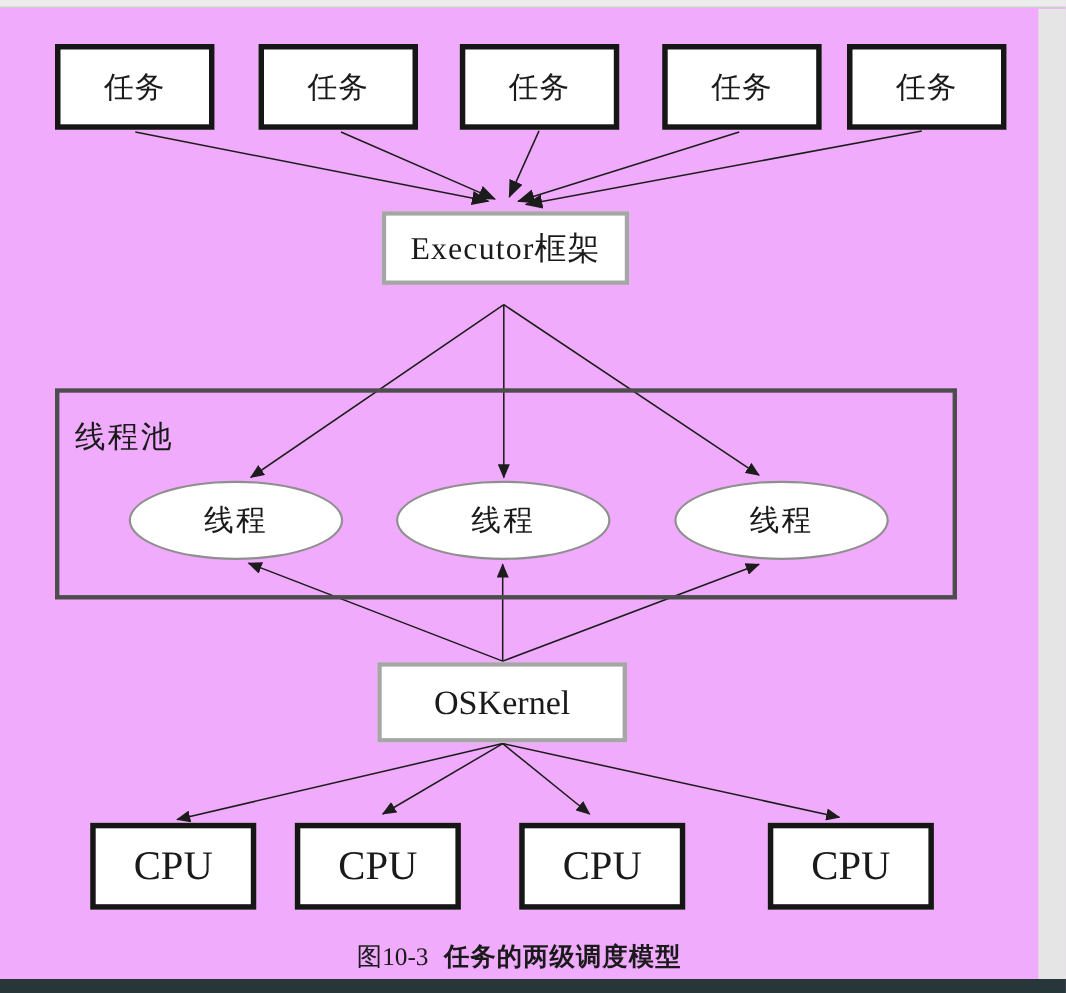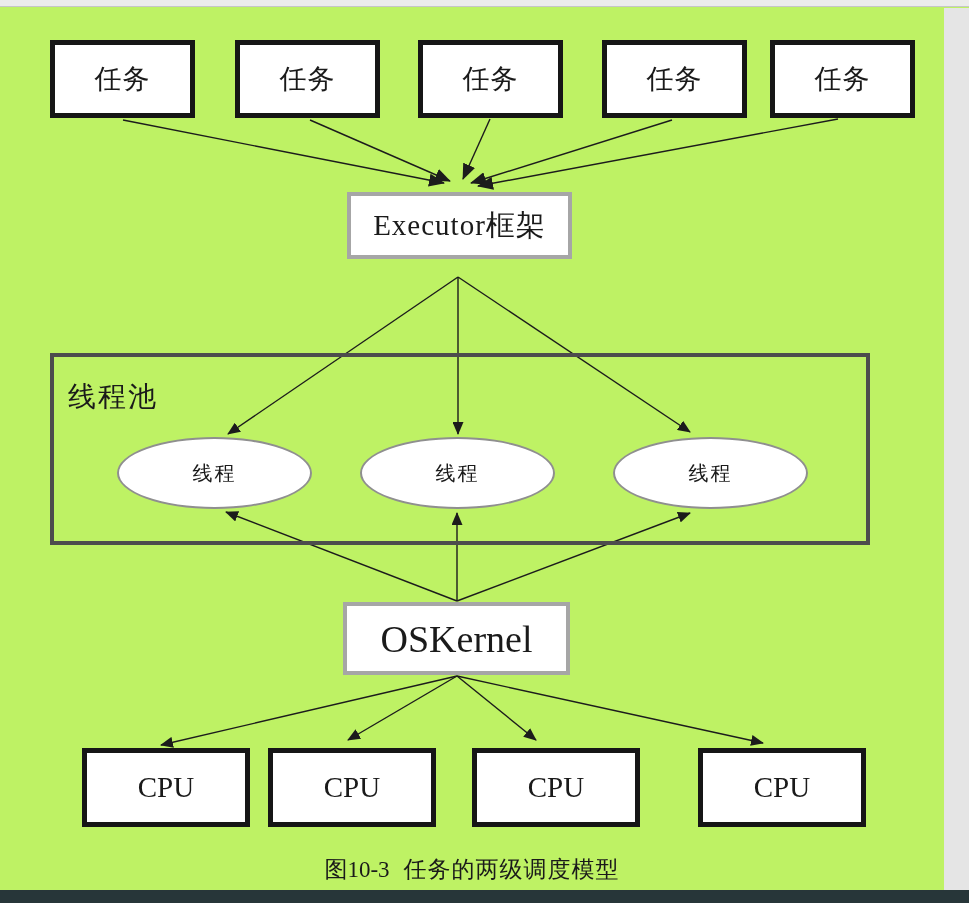--- a/index.html
+++ b/index.html
@@ -4,21 +4,21 @@
 <style>
   * { margin:0; padding:0; box-sizing:border-box; }
   html,body { width:969px; height:903px; }
   body {
     font-family: "Liberation Serif", "DejaVu Serif", serif;
     background:#ffffff;
     position:relative;
     overflow:hidden;
     color:#1a1a1a;
   }
-  .page { position:absolute; left:0; top:0; width:969px; height:903px; background:#bef264; }
+  .page { position:absolute; left:0; top:0; width:969px; height:903px; background:#f0abfc; }
 
   .top-strip {
     position:absolute; left:0; top:0; width:969px; height:7px;
     background:#ececec; border-bottom:1px solid #c6c6c6;
   }
   .right-strip {
     position:absolute; left:944px; top:8px; width:25px; height:882px;
     background:#e5e5e5;
   }
   .bottom-bar {
@@ -34,45 +34,45 @@
     text-align:center; letter-spacing:1px;
   }
   .black-box { border:5px solid #161616; font-size:27px; }
   .gray-box  { border:4px solid #a6a6a6; }
 
   .task-box  { top:40px; width:145px; height:78px; }
   .t1 { left:50px; }  .t2 { left:235px; } .t3 { left:418px; }
   .t4 { left:602px; } .t5 { left:770px; }
 
   .executor  { left:347px; top:192px; width:225px; height:67px; font-size:29px; }
-  .oskernel  { left:343px; top:602px; width:227px; height:73px; font-size:38px; letter-spacing:0; }
+  .oskernel  { left:343px; top:602px; width:227px; height:73px; font-size:31px; letter-spacing:0; }
 
   .pool {
     position:absolute; left:50px; top:353px; width:820px; height:192px;
     border:4px solid #4d4d4d; background:transparent;
   }
   .pool-label {
     position:absolute; left:68px; top:378px; font-size:28px; letter-spacing:2px;text-align:center;
   }
   .thread-ellipse {
     position:absolute; top:437px; width:195px; height:72px;
     border:2px solid #8f8f8f; border-radius:50%;
     background:#ffffff; display:flex; align-items:center; justify-content:center;
-    font-size:20px; letter-spacing:2px;font-family:Liberation Mono, monospace;
+    font-size:27px; letter-spacing:2px;font-family:Liberation Mono, monospace;
   }
   .e1 { left:117px; } .e2 { left:360px; } .e3 { left:613px; }
 
-  .cpu-box { top:748px; width:168px; height:79px; font-size:29px; letter-spacing:0; }
+  .cpu-box { top:748px; width:151px; height:79px; font-size:37px; letter-spacing:0; }
   .c1 { left:82px; } .c2 { left:268px; } .c3 { left:472px; } .c4 { left:698px; }
 
   .caption {
     position:absolute; left:0; top:854px; width:944px;
     text-align:center; font-size:23px;
   }
-  .caption .fig-title { font-weight:normal; margin-left:14px; letter-spacing:1px; }
+  .caption .fig-title { font-weight:bold; margin-left:14px; letter-spacing:1px; }
 </style>
 </head>
 <body>
 
 <div class="page">
 
   <svg class="arrows" viewBox="0 0 969 903">
     <defs>
       <marker id="ah-big" markerUnits="userSpaceOnUse" markerWidth="17" markerHeight="13" refX="15" refY="6.5" orient="auto">
         <path d="M0,0 L16,6.5 L0,13 Z" fill="#1c1c1c"></path>

